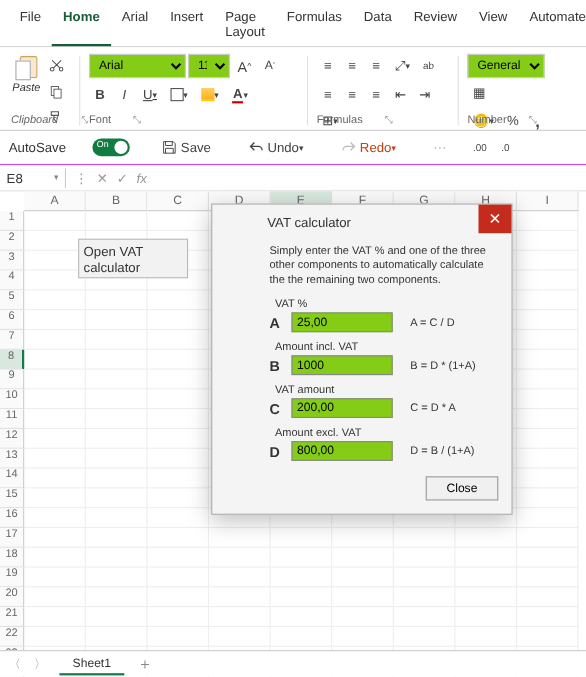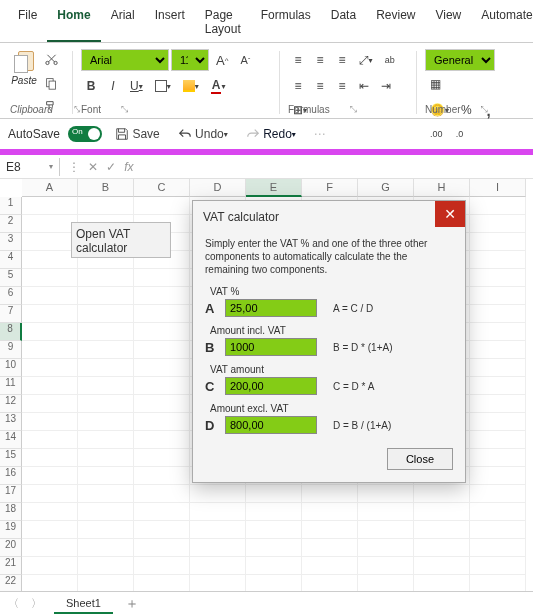--- a/index.html
+++ b/index.html
@@ -16,41 +16,41 @@
 .ribbon-group .label { font-size: 10px; color: #666; text-align: center; padding: 2px 0; border-top: 0; display: flex; justify-content: flex-start; align-items: center; gap: 20px; }
 .ribbon-group .label .launcher { font-size: 9px; color: #888; }
 .ribbon-controls { display: flex; gap: 2px; flex-wrap: wrap; align-items: flex-start; height: 48px; }
 .ctrl { display: inline-flex; align-items: center; justify-content: center; padding: 2px 4px; border: 1px solid transparent; border-radius: 3px; font-size: 12px; color: #444; cursor: pointer; height: 22px; min-width: 20px; }
 .sel { border: 1px solid #ccc; background: #84cc16; font-size: 11px; padding: 1px 4px; height: 22px; }
 .paste-btn { width: 28px; height: 42px; display: flex; flex-direction: column; align-items: center; font-size: 10px; gap: 2px; }
 .paste-icon { width: 20px; height: 24px; position: relative; }
 .paste-icon .board { position: absolute; width: 16px; height: 20px; left: 4px; top: 2px; border: 1px solid #d0a060; background: #f7e9d0; border-radius: 2px; }
 .paste-icon .doc { position: absolute; width: 14px; height: 18px; left: 0; top: 6px; background: #fff; border: 1px solid #aaa; }
 .divider { width: 1px; background: #e0e0e0; margin: 4px 2px; }
-.quickbar { display: flex; align-items: center; gap: 8px; padding: 4px 8px; border-bottom: 6px solid #d946ef; font-size: 12px; }
+.quickbar { display: flex; align-items: center; gap: 24px; padding: 4px 8px; border-bottom: 1px solid #d946ef; font-size: 12px; }
 .toggle { width: 34px; height: 16px; background: #107c41; border-radius: 8px; position: relative; }
 .toggle .knob { width: 12px; height: 12px; background: #fff; border-radius: 50%; position: absolute; right: 2px; top: 2px; }
 .toggle .txt { position: absolute; left: 4px; top: 1px; font-size: 8px; color: #fff; }
 .namebox-row { display: flex; align-items: center; border-bottom: 1px solid #e0e0e0; height: 24px; }
 .namebox { width: 60px; border-right: 1px solid #ccc; padding: 2px 6px; font-size: 12px; display: flex; align-items: center; justify-content: space-between; }
 .fx-area { display: flex; align-items: center; gap: 8px; padding: 0 8px; color: #999; }
 .sheet { position: relative; }
 .colhdr { display: flex; margin-left: 22px; }
 .colhdr div { width: 56px; text-align: center; font-size: 11px; color: #666; border-right: 1px solid #e0e0e0; border-bottom: 1px solid #ccc; padding: 2px 0; background: #fafafa; }
 .rows { display: flex; }
 .rowhdr { width: 22px; }
 .rowhdr div { height: 18px; text-align: center; font-size: 10px; color: #666; border-right: 1px solid #ccc; border-bottom: 1px solid #e0e0e0; background: #fafafa; }
 .grid { position: relative; flex: 1; }
 .grid-row { display: flex; }
 .grid-row div { width: 56px; height: 18px; border-right: 1px solid #eee; border-bottom: 1px solid #eee; }
 .sel-cell { outline: 2px solid #107c41; outline-offset: -1px; }
 .colhdr div.sel-col { background: #d8e8de; border-bottom: 2px solid #107c41; }
 .rowhdr div.sel-row { background: #d8e8de; border-right: 2px solid #107c41; }
 .vat-btn { position: absolute; left: 49px; top: 25px; width: 100px; height: 36px; background: #f2f2f2; border: 1px solid #bbb; font-size: 12px; text-align: left; padding: 4px; line-height: 1.2; cursor: pointer; }
-.dialog { position: absolute; left: 192px; top: 200px; width: 274px; background: #f4f4f4; border: 1px solid #aaa; box-shadow: 0 6px 20px rgba(0,0,0,.25); font-size: 11px; }
+.dialog { position: absolute; left: 192px; top: 185px; width: 274px; background: #f4f4f4; border: 1px solid #aaa; box-shadow: 0 6px 20px rgba(0,0,0,.25); font-size: 11px; padding-left: 40px; }
 .dialog .titlebar { display: flex; justify-content: space-between; align-items: center; padding: 6px 0 6px 10px; font-size: 12px; }
 .dialog .close { width: 30px; height: 26px; background: #c42b1c; color: #fff; display: flex; align-items: center; justify-content: center; font-size: 14px; margin-top: -6px; cursor: pointer; }
 .dialog .body { padding: 4px 12px 10px; }
 .dialog .desc { font-size: 10px; margin-bottom: 10px; line-height: 1.3; }
 .fld { margin-bottom: 8px; }
 .fld .lbl { font-size: 10px; margin-bottom: 2px; margin-left: 5px; }
 .fld .row { display: flex; align-items: center; gap: 8px; }
 .fld .letter { width: 12px; font-size: 13px; font-weight: 600; }
 .fld input { width: 92px; padding: 2px 4px; font-size: 11px; border: 1px solid #888; background: #84cc16; }
 .fld .formula { font-size: 10px; color: #333; margin-left: 8px; }
@@ -198,21 +198,21 @@
   <span class="toggle">
       <span class="txt">On</span>
       <span class="knob"></span>
     </span>
   <span class="ctrl"><svg width="14" height="14" viewBox="0 0 16 16">
         <path d="M2 2h10l2 2v10H2z M4 2v4h7V2 M4 14v-5h8v5" fill="none" stroke="#444"></path>
       </svg>&nbsp;<span>Save</span></span>
   <span class="ctrl"><svg width="14" height="14" viewBox="0 0 16 16">
         <path d="M6 3L2 7l4 4M2 7h8a4 4 0 014 4" fill="none" stroke="#444" stroke-width="1.4"></path>
       </svg>&nbsp;<span>Undo</span> <span style="font-size:8px">▾</span></span>
-  <span class="ctrl" style="color:#0f172a"><svg width="14" height="14" viewBox="0 0 16 16">
+  <span class="ctrl" style="color:#c2410c"><svg width="14" height="14" viewBox="0 0 16 16">
         <path d="M10 3l4 4-4 4M14 7H6a4 4 0 00-4 4" fill="none" stroke="#bbb" stroke-width="1.4"></path>
       </svg>&nbsp;<span>Redo</span> <span style="font-size:8px">▾</span></span>
   <span class="ctrl" style="color:#bbb">⋯</span>
 </div>
 
 <div class="namebox-row">
   <div class="namebox">
       <span>E8</span>
       <span style="font-size:8px;color:#888">▾</span>
     </div>

